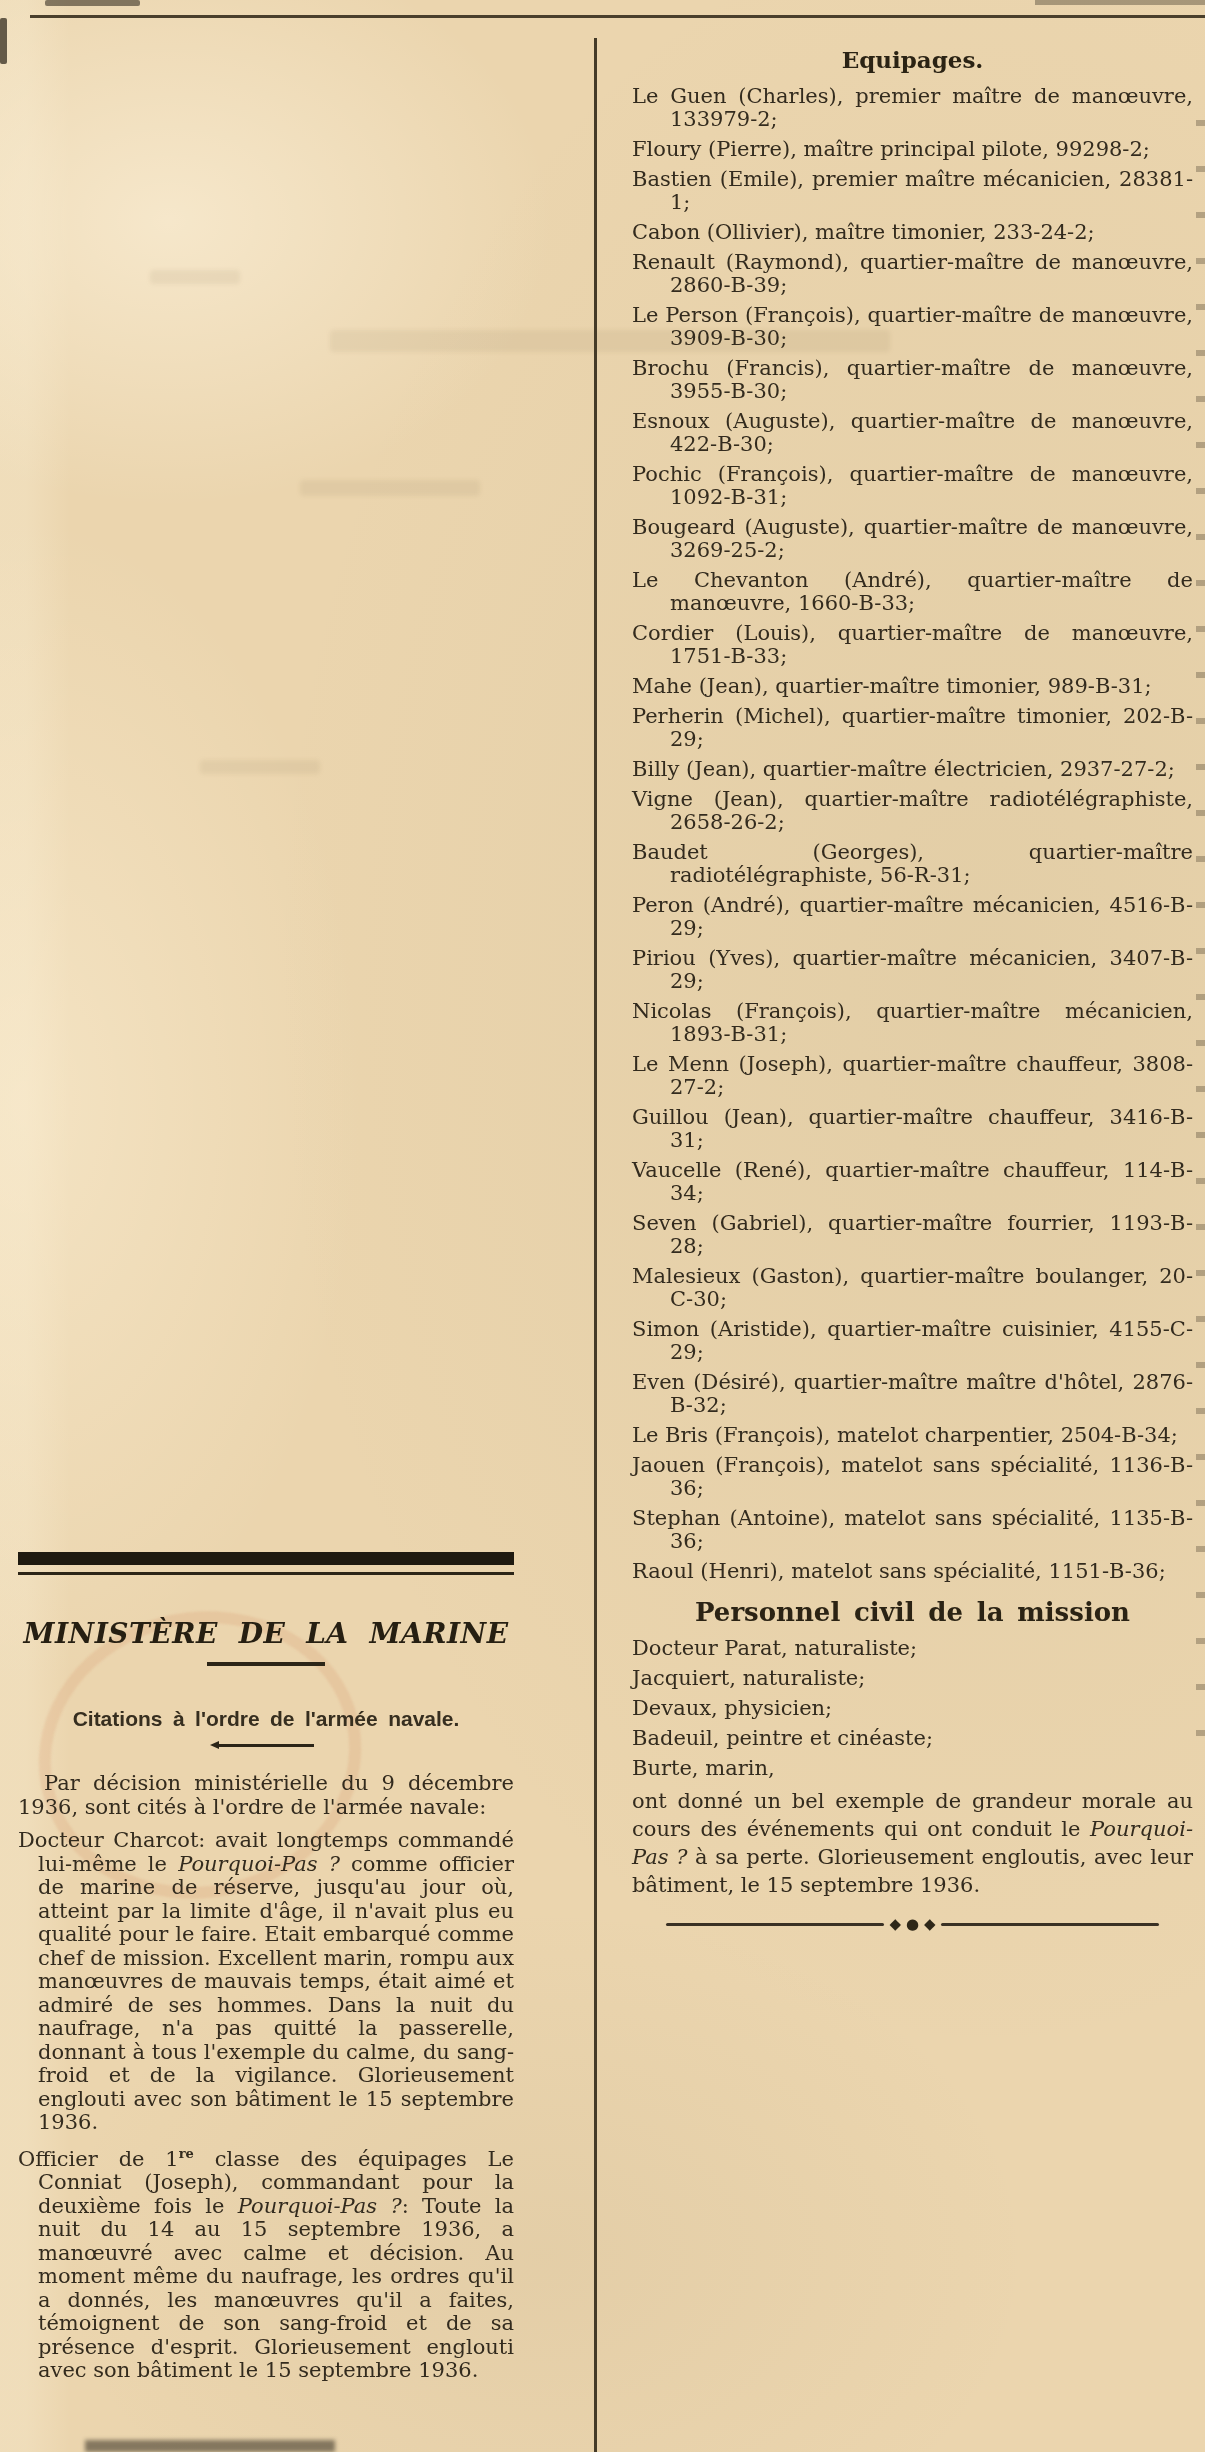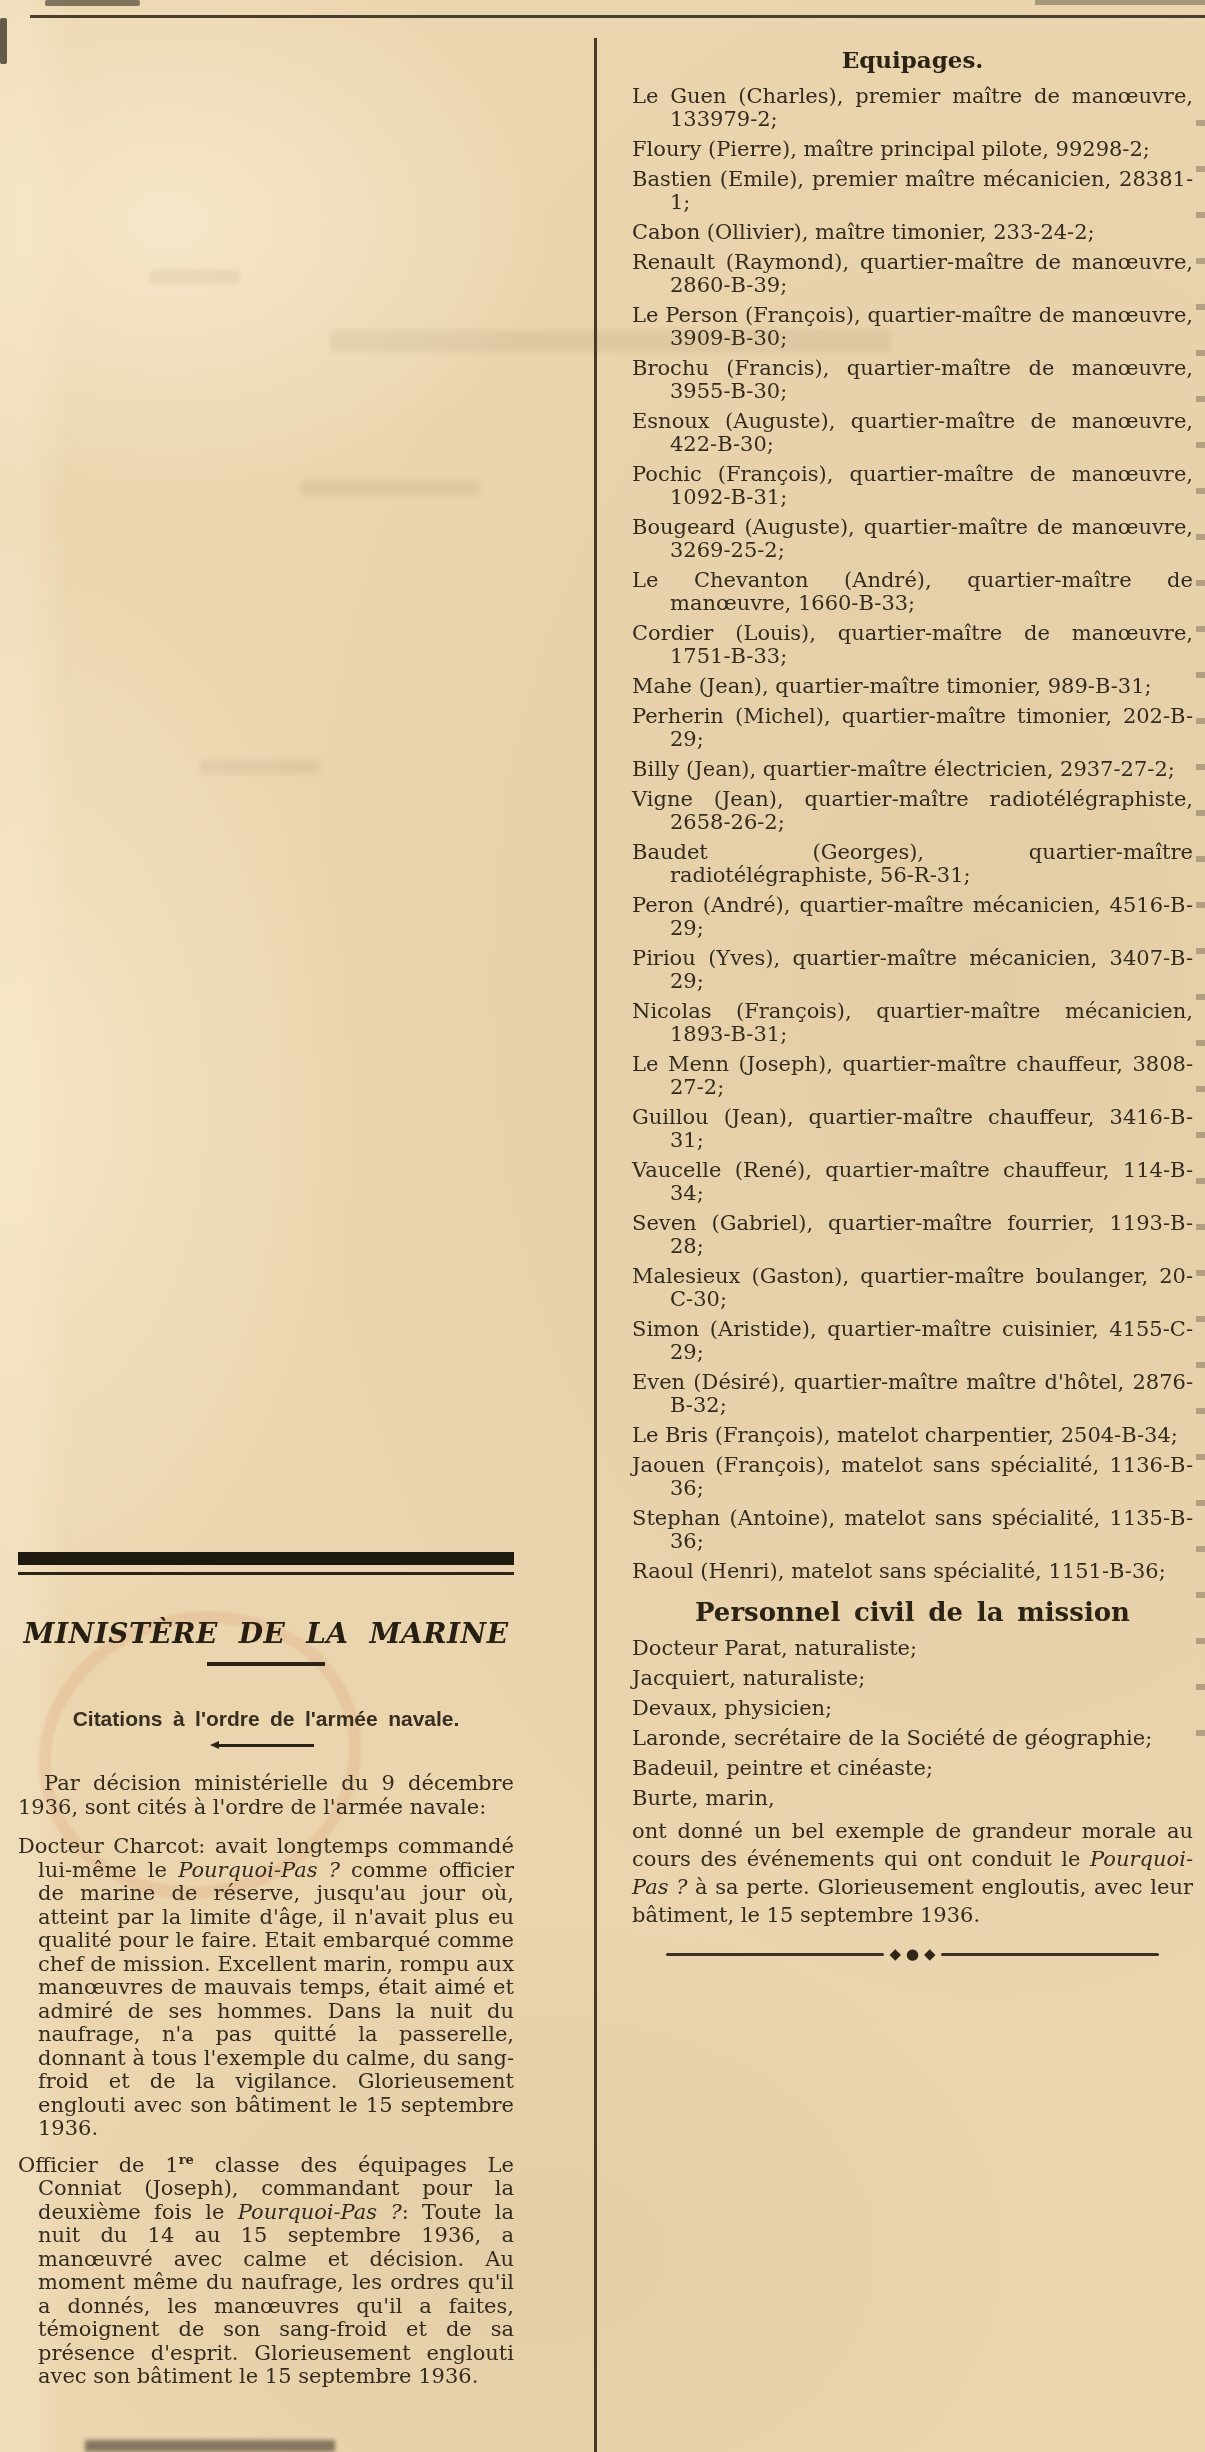--- a/index.html
+++ b/index.html
@@ -52,21 +52,21 @@
     margin:41px 0 0;text-align:center;
     font-family:"Liberation Sans", sans-serif;font-weight:bold;
     font-size:21px;word-spacing:.22em;color:#362e1f;
   }
   .rule-arrow{width:96px;height:3px;background:#2c2517;margin:13px auto 0;position:relative;}
   .rule-arrow::before{
     content:"";position:absolute;left:-8px;top:-3px;
     border-right:9px solid #2c2517;border-top:4.5px solid transparent;border-bottom:4.5px solid transparent;
   }
   p.intro{
-    margin:25px 0 16px;font-size:21px;line-height:23.5px;
+    margin:25px 0 10px;font-size:21px;line-height:23.5px;
     text-align:justify;text-indent:26px;
   }
   .citation-list p.citation{
     margin:7px 0 0;font-size:21px;line-height:23.5px;
     text-align:justify;padding-left:20px;text-indent:-20px;
     hyphens:auto;-webkit-hyphens:auto;
   }
   
   .right-col{position:absolute;left:632px;top:46px;width:561px;}
   h3.col-heading{
@@ -204,21 +204,20 @@
     <h3 class="col-heading civil-heading">Personnel civil de la mission</h3>
 
     <div class="entry-list">
 
         <p class="entry">Docteur Parat, naturaliste;</p>
 
         <p class="entry">Jacquiert, naturaliste;</p>
 
         <p class="entry">Devaux, physicien;</p>
 
-        <p class="entry">Laronde, secrétaire de la Société de géographie;</p>
 
         <p class="entry">Badeuil, peintre et cinéaste;</p>
 
         <p class="entry">Burte, marin,</p>
       </div>
 
     <p class="closing"><span class="seg-n">ont donné un bel exemple de grandeur morale au cours des événements qui ont conduit le </span><span class="seg-i">Pourquoi-Pas ?</span><span class="seg-n"> à sa perte. Glorieusement engloutis, avec leur bâtiment, le 15 septembre 1936.</span></p>
 
     <div class="end-divider">
       <span class="line"></span>

